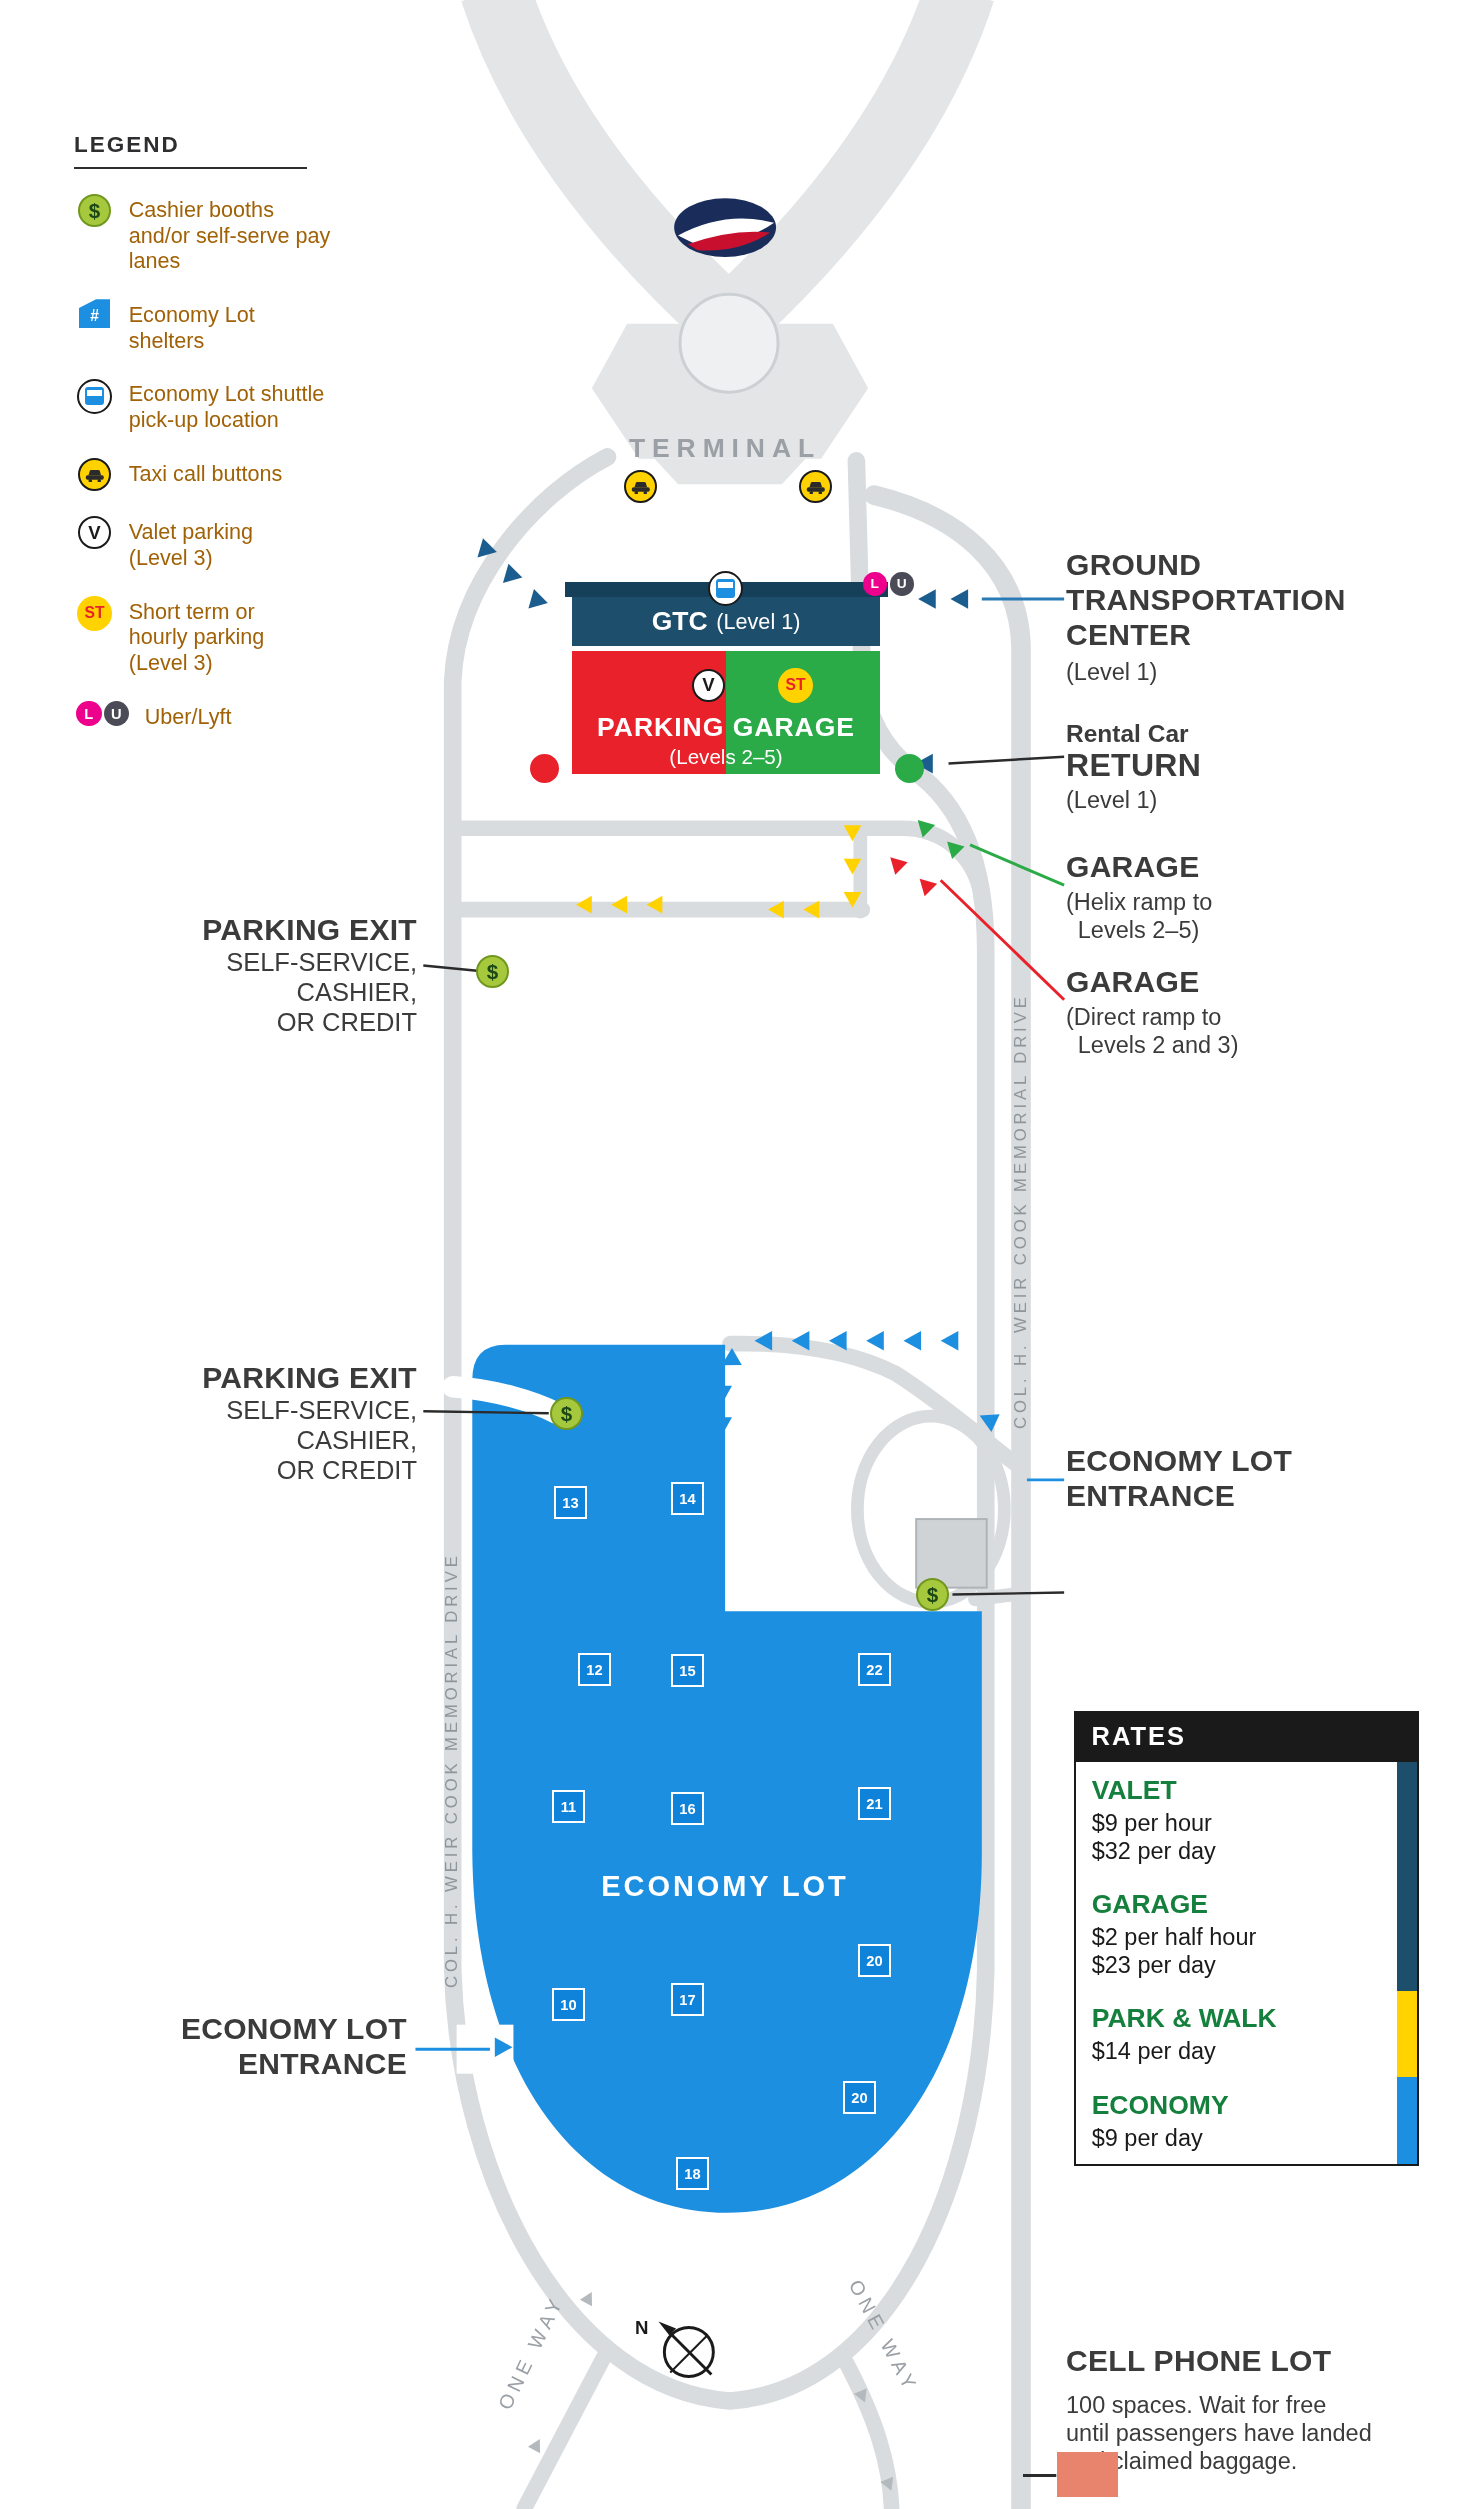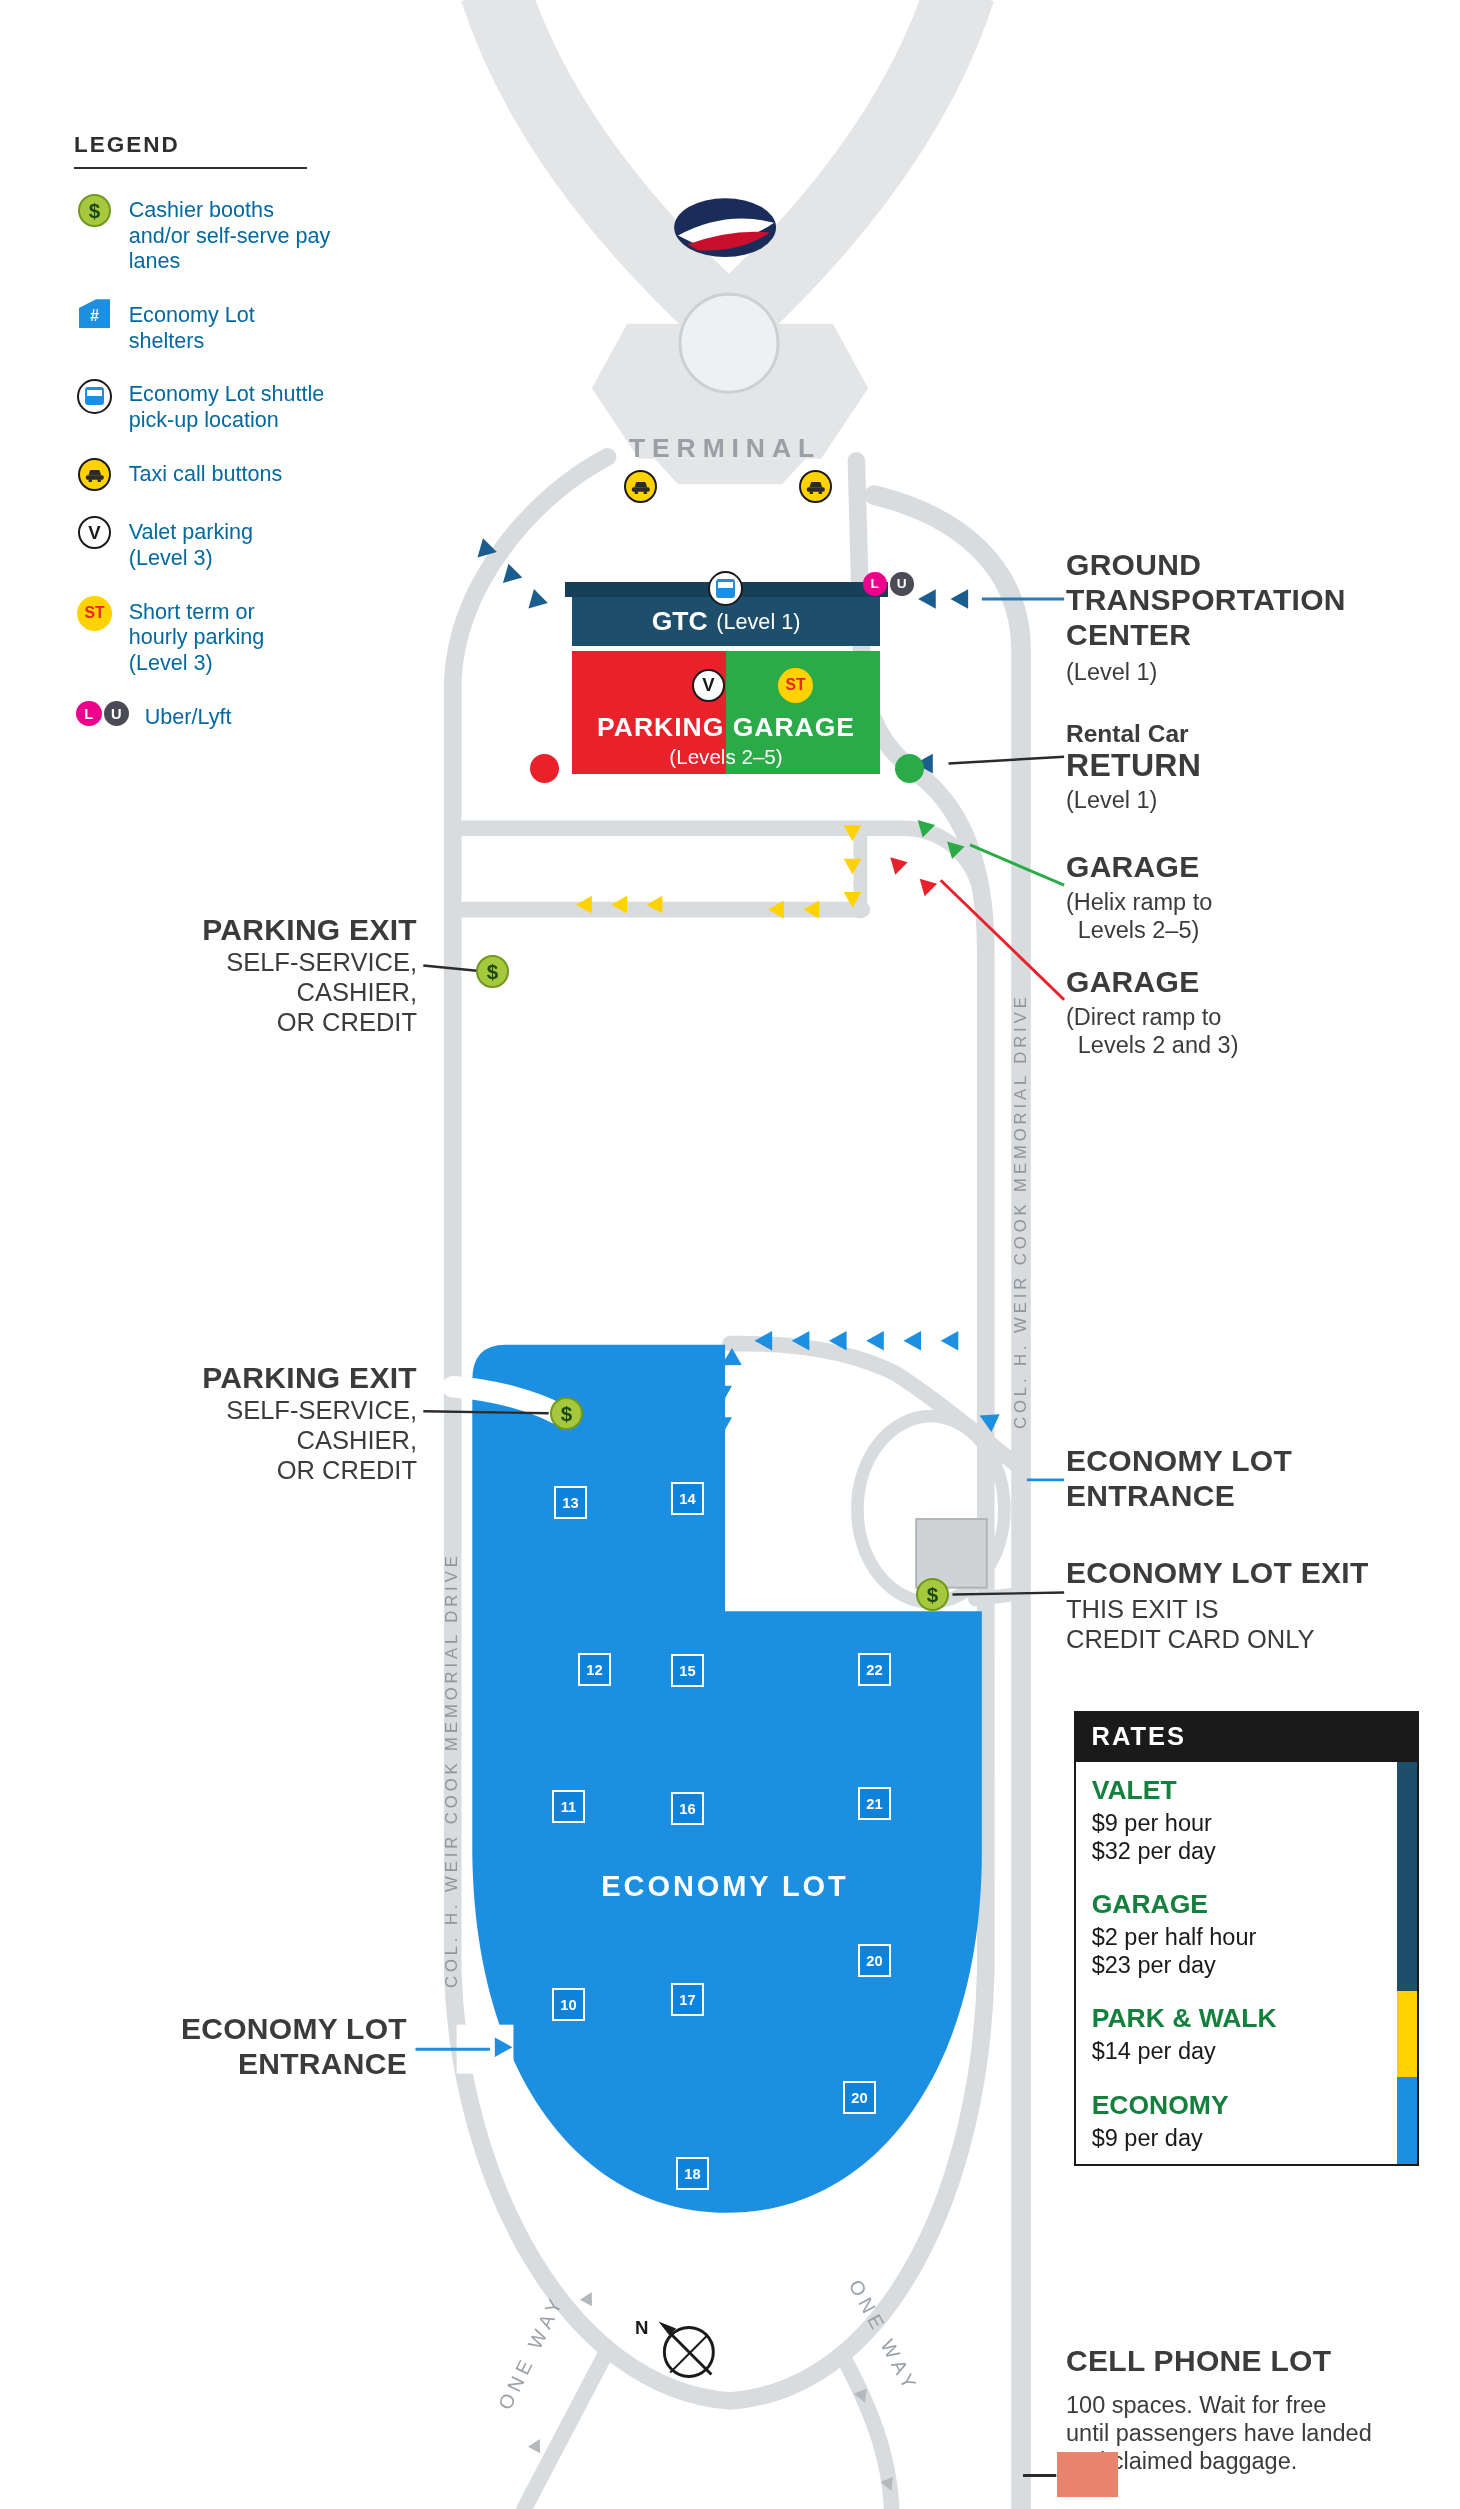--- a/index.html
+++ b/index.html
@@ -13,21 +13,21 @@
 
   
   .airport-title{font-size:30px;line-height:36px;letter-spacing:0.5px;color:#414042;font-weight:500;}
 
   
   .legend{width:265px;}
   .legend-heading{font-size:22.5px;font-weight:bold;letter-spacing:2px;color:#2e2e30;
                   border-bottom:2.9px solid #2e2e30;padding-bottom:8.8px;width:233px;}
   .legend-item{display:flex;gap:13.7px;margin-top:25.5px;align-items:flex-start;}
   .legend-iconwrap{flex:0 0 41px;display:flex;justify-content:center;}
-  .legend-text{font-size:21.6px;line-height:25.5px;color:#0369a1;padding-top:2.9px;}
+  .legend-text{font-size:21.6px;line-height:25.5px;color:#a16207;padding-top:2.9px;}
 
   
   .circ{border-radius:50%;display:flex;align-items:center;justify-content:center;box-sizing:border-box;}
   .dollar-circ{width:33px;height:33px;background:#a6c83d;border:2.9px solid #71971f;
                color:#1c4716;font-weight:bold;font-size:20.6px;}
   .valet-circ{width:33px;height:33px;background:#fff;border:2.9px solid #1a1a1a;color:#1a1a1a;
               font-weight:bold;font-size:18.6px;}
   .st-circ{width:35px;height:35px;background:#ffd200;color:#e8212b;font-weight:bold;font-size:15.7px;}
   .lu-circ{width:25.5px;height:25.5px;color:#fff;font-weight:bold;font-size:14.7px;}
   .taxi-circ{width:33px;height:33px;background:#ffd200;border:2.9px solid #1a1a1a;}
@@ -345,25 +345,20 @@
     <div class="co-title">GARAGE</div>
     <div class="co-sub" style="margin-top:3.9px;">(Direct ramp to</div>
     <div class="co-sub indent">Levels 2 and 3)</div>
   </div>
 
   <div class="abs" style="left:1066px;top:1443px;width:372px;">
     <div class="co-title">ECONOMY LOT</div>
     <div class="co-title">ENTRANCE</div>
   </div>
 
-  <div class="abs" style="left:1066px;top:1555px;width:382px;">
-    <div class="co-title">ECONOMY LOT EXIT</div>
-    <div class="co-sub-lg" style="margin-top:3.9px;">THIS EXIT IS</div>
-    <div class="co-sub-lg">CREDIT CARD ONLY</div>
-  </div>
 
   <div class="abs" style="left:1066px;top:2343px;width:382px;">
     <div class="co-title">CELL PHONE LOT</div>
     <div class="co-sub" style="margin-top:13px;">100 spaces. Wait for free</div>
     <div class="co-sub">until passengers have landed</div>
     <div class="co-sub">and claimed baggage.</div>
   </div>
 
   <div class="abs ralign" style="left:118px;top:912px;width:299px;">
     <div class="co-title">PARKING EXIT</div>

